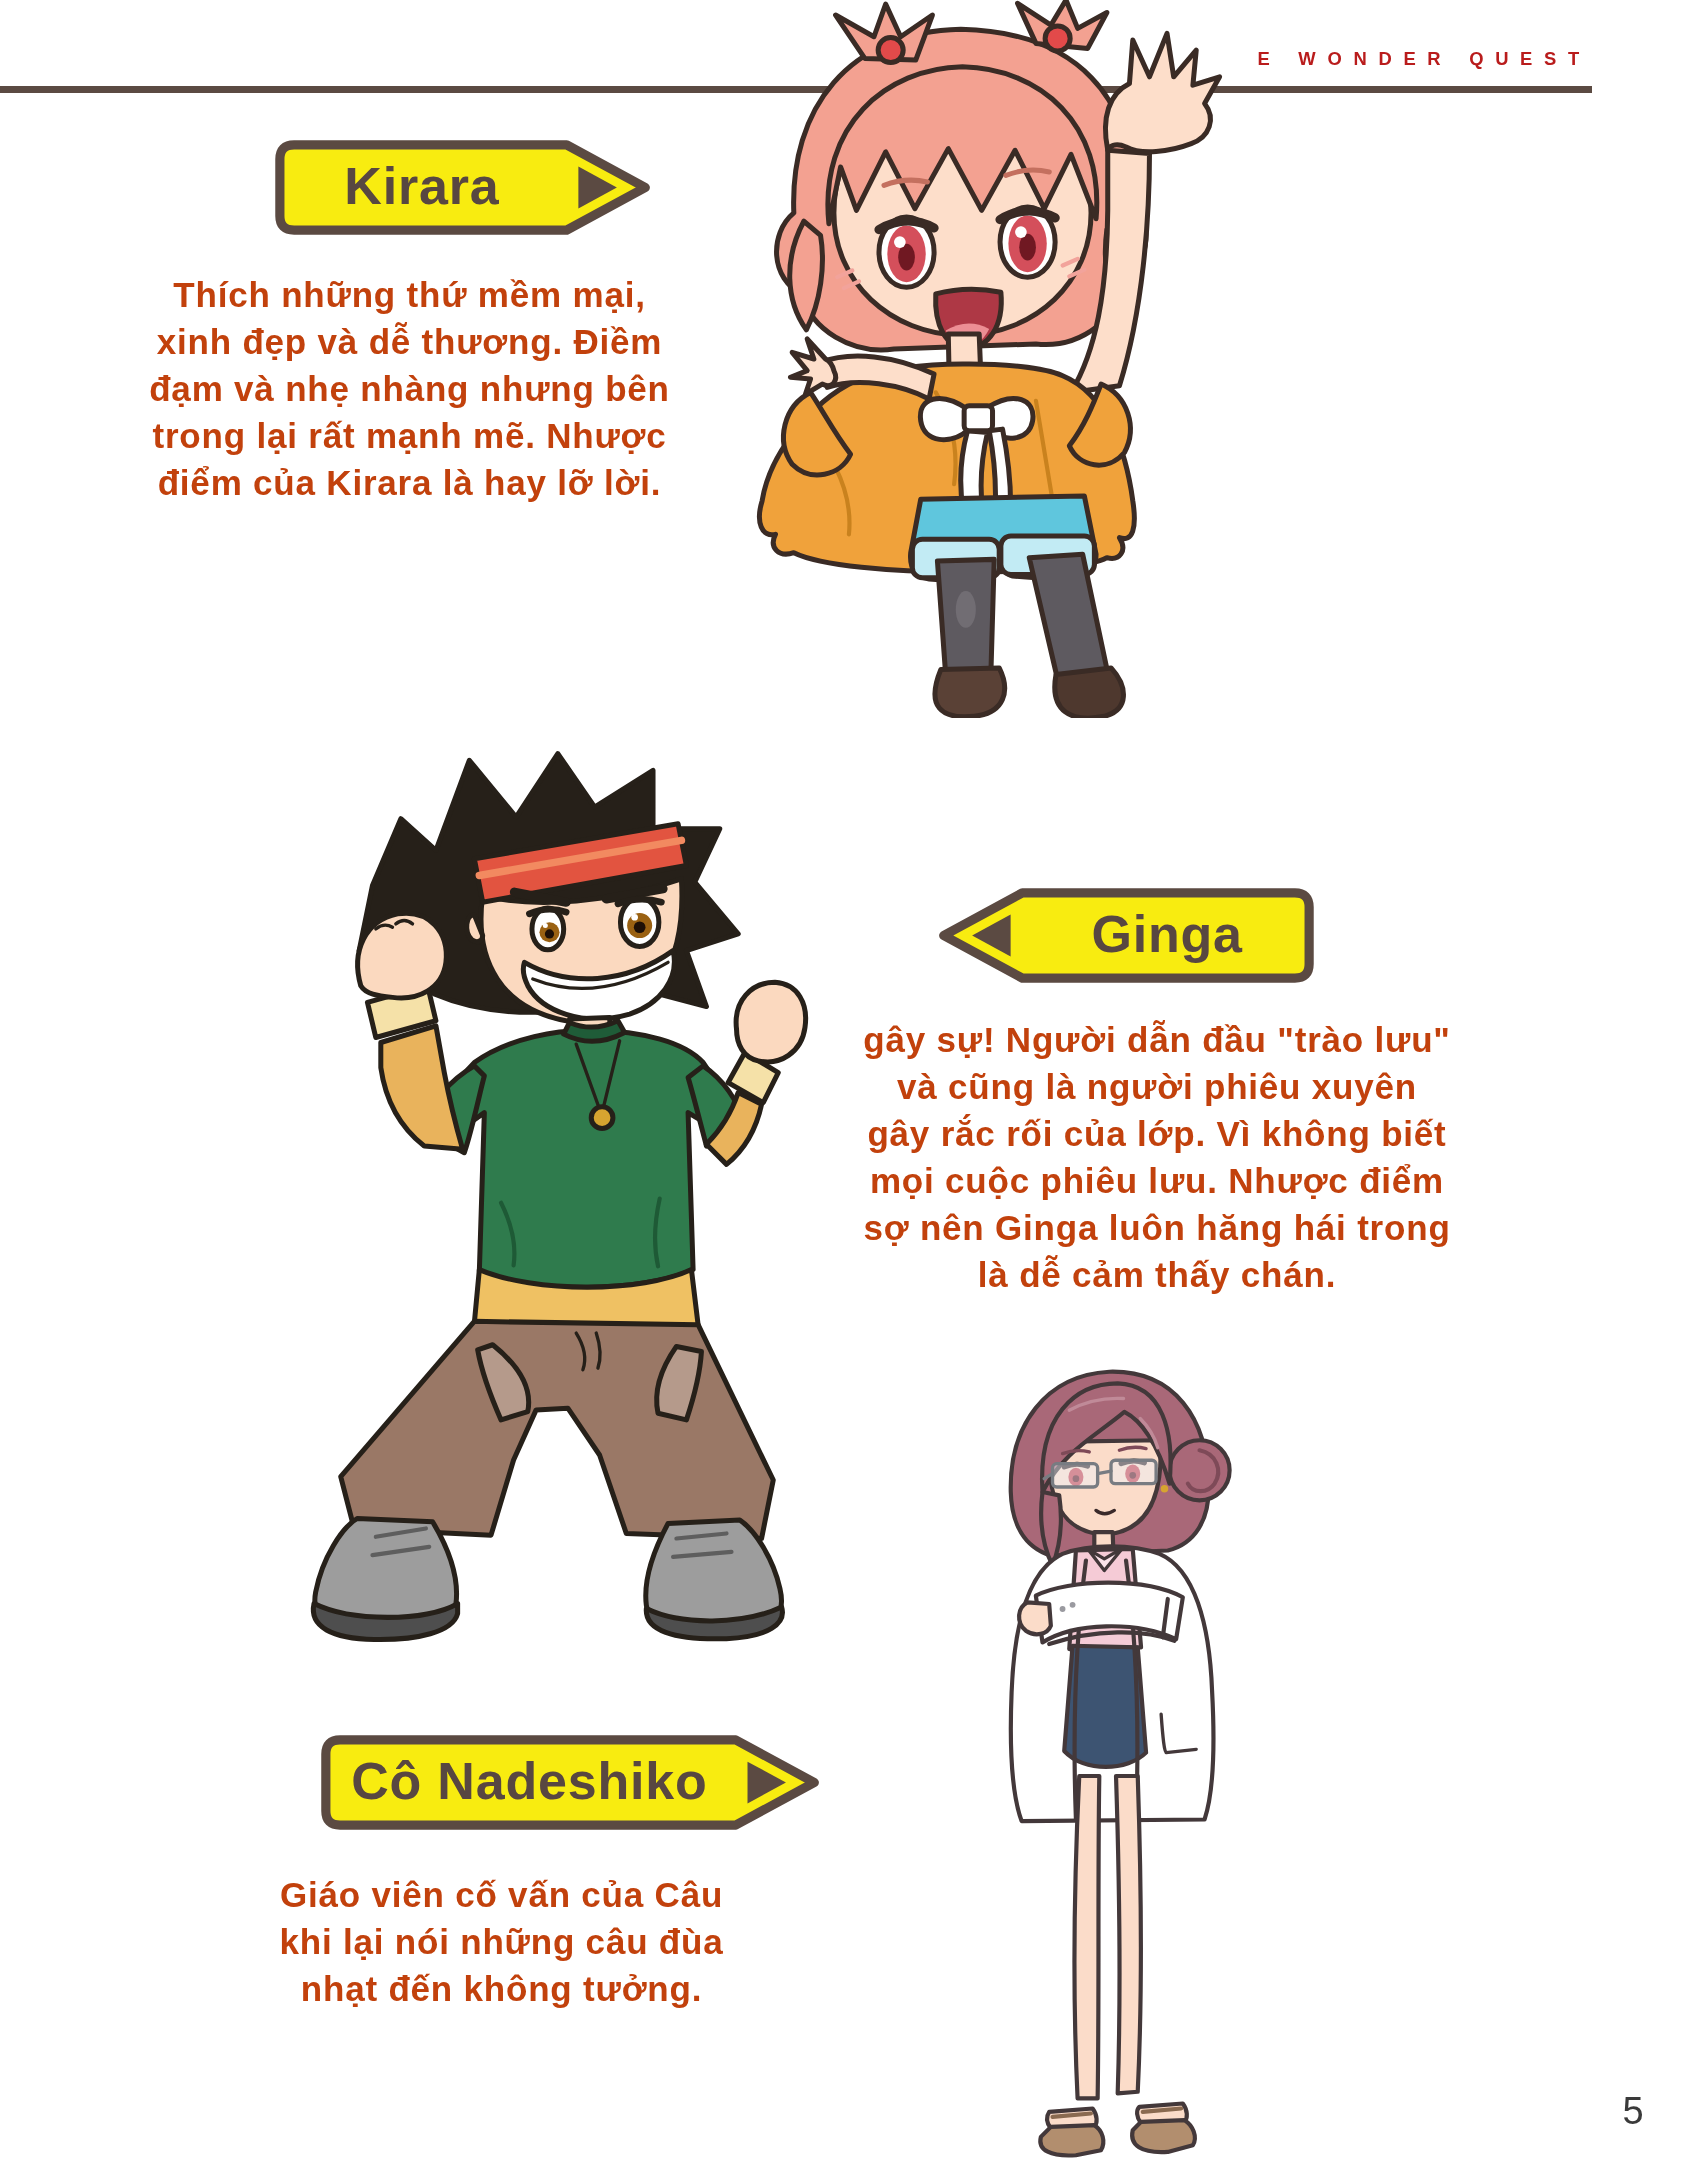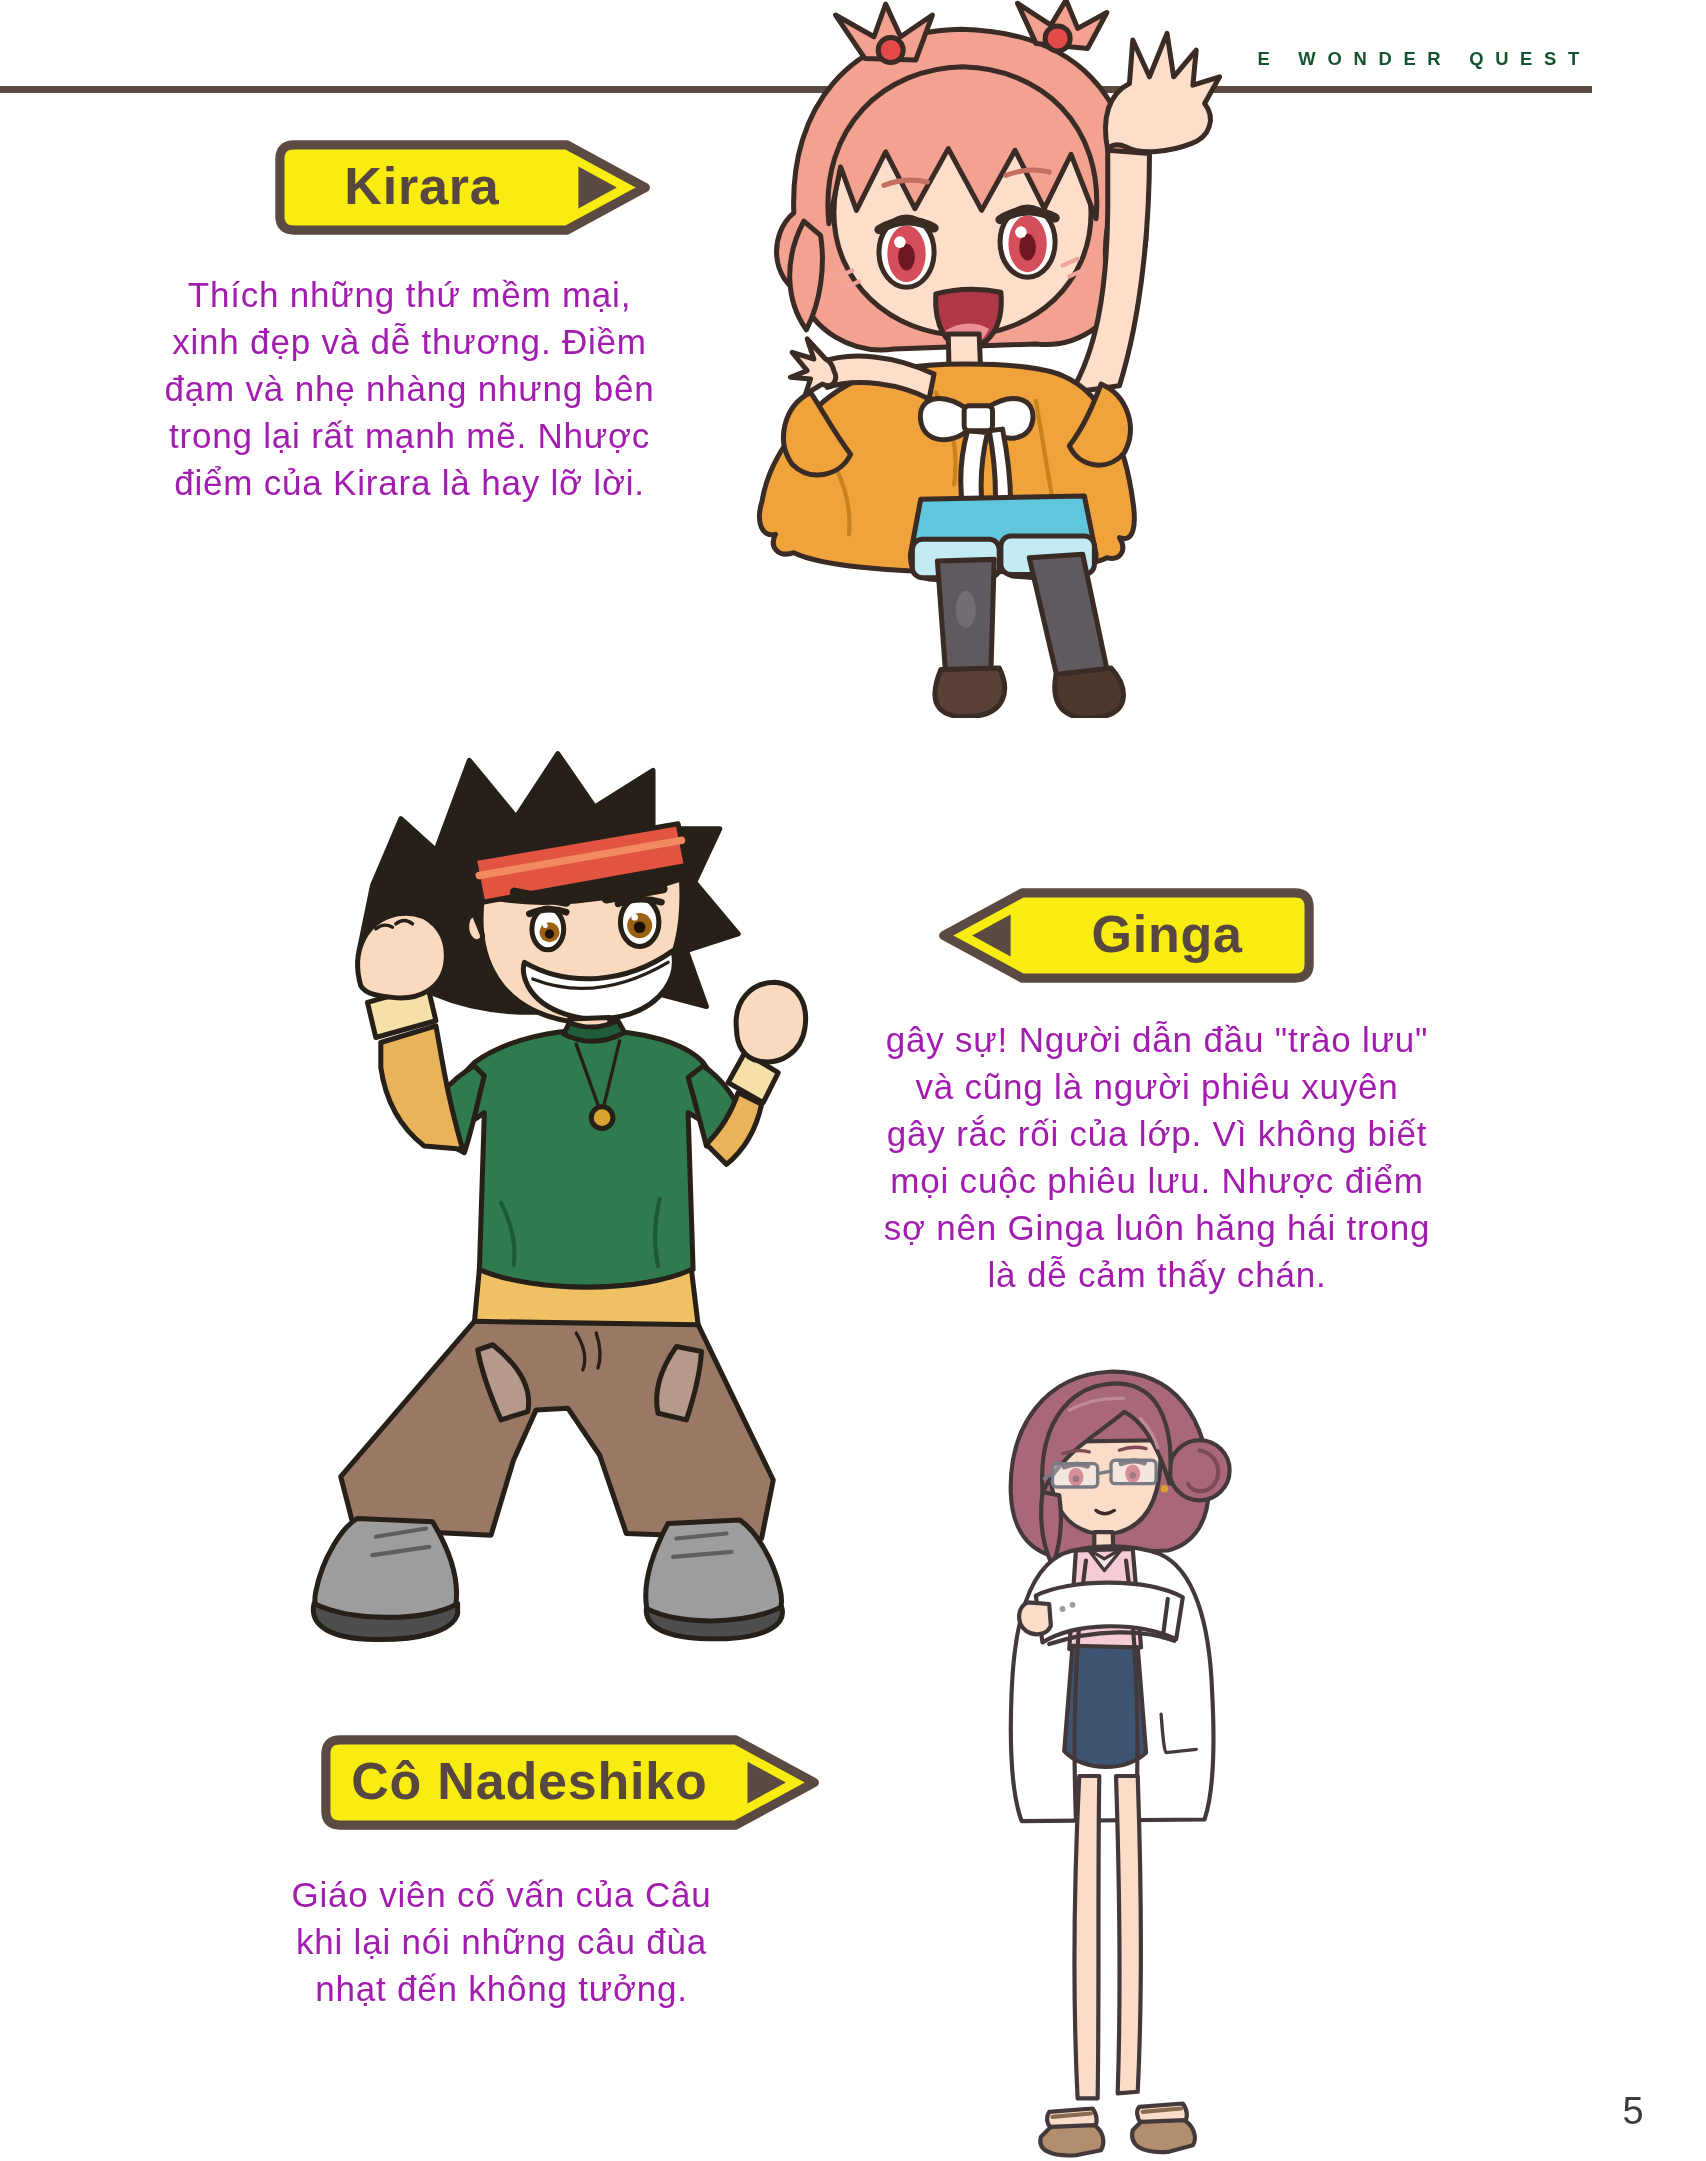--- a/index.html
+++ b/index.html
@@ -1,28 +1,28 @@
 <!DOCTYPE html>
 <html style="font-size:13.4px"><head>
 <meta charset="utf-8">
 <style>
   html,body{margin:0;padding:0;background:#ffffff}
   .page{position:relative;width:1706px;height:2161px;background:#ffffff;overflow:hidden;
         font-family:"Liberation Sans",sans-serif}
   .header-rule{position:absolute;left:0;top:86px;width:1592px;height:6.7px;background:#5B4A42}
-  .header-title{position:absolute;top:48px;right:115px;color:#14532d;font-weight:bold;
+  .header-title{position:absolute;top:48px;right:115px;color:#b91c1c;font-weight:bold;
         font-size:18.4px;letter-spacing:11.7px;white-space:nowrap}
   .sign{position:absolute}
   .sign svg{position:absolute;left:0;top:0;width:100%;height:100%}
   .sign-label{position:absolute;top:0;bottom:3.3px;display:flex;align-items:center;justify-content:center;
         font-size:52px;font-weight:700;color:#584741;letter-spacing:0.8px;white-space:nowrap}
   .label-body-right{left:11.7px;right:94px}
   .label-body-left{left:94px;right:11.7px}
-  .desc{position:absolute;text-align:center;font-size:35px;line-height:47px;color:#a21caf;
-        letter-spacing:0.8px;font-weight:400}
+  .desc{position:absolute;text-align:center;font-size:35px;line-height:47px;color:#c2410c;
+        letter-spacing:0.8px;font-weight:700}
   .illus{position:absolute}
   .page-number{position:absolute;left:1608px;top:2090px;width:50px;text-align:center;
         font-size:38px;font-weight:300;color:#3A3A3A}
 </style>
 </head>
 <body>
 
 <div class="page">
 
   <div class="header-rule"></div>

